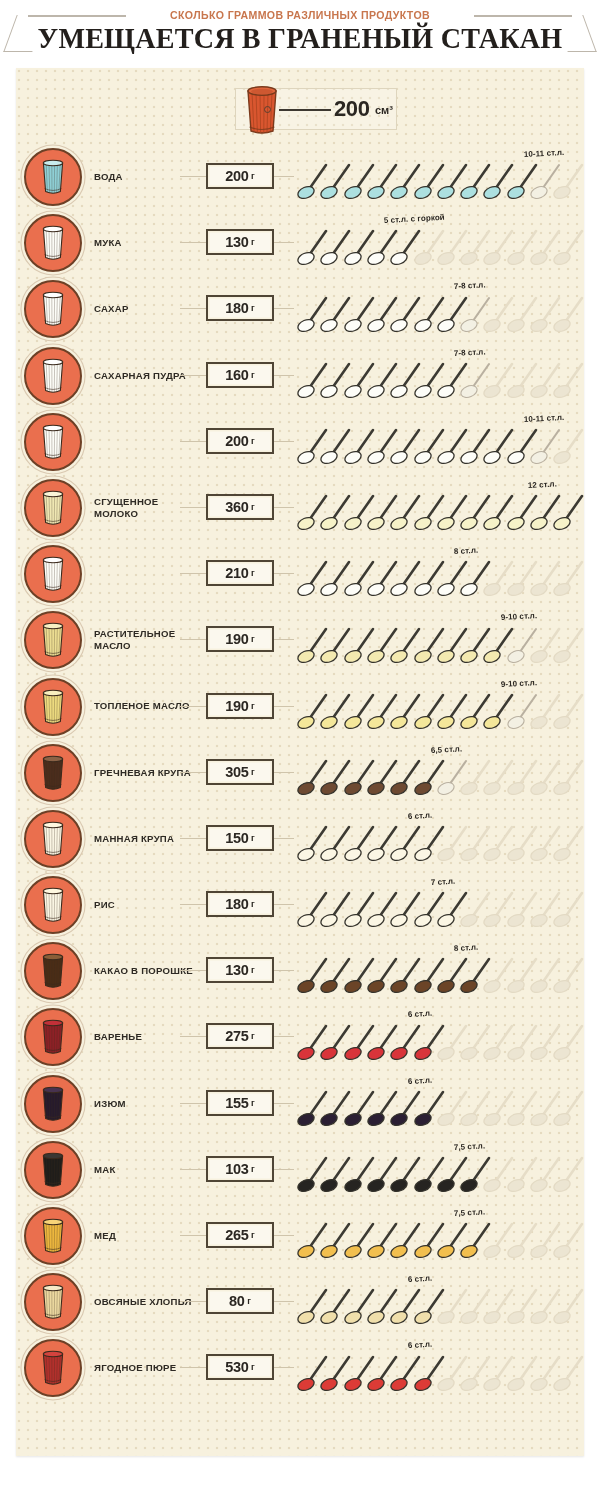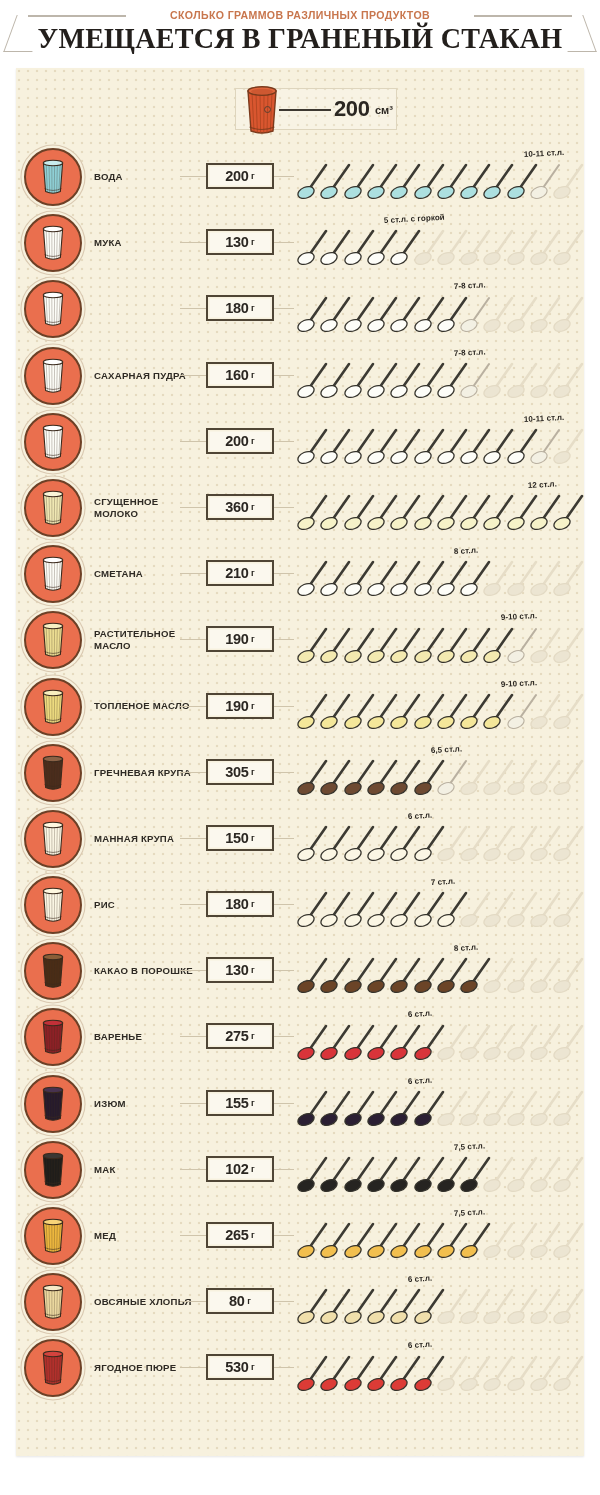--- a/index.html
+++ b/index.html
@@ -470,20 +470,21 @@
       <line x1="9" y1="5" x2="9.7" y2="34"></line>
       <line x1="11.8" y1="5" x2="12" y2="34.6"></line>
       <line x1="14.6" y1="5" x2="14.3" y2="34.6"></line>
       <line x1="17.4" y1="5" x2="16.6" y2="34"></line>
       <line x1="20.2" y1="5" x2="18.9" y2="33"></line>
     </g>
     <ellipse cx="13" cy="4" rx="9.6" ry="2.7" fill="#ffffff" stroke="#3b2a1d" stroke-width="1.1"></ellipse>
     <path d="M4.6 29.5 Q13 33.4 21.4 29.5" fill="none" stroke="rgba(59,42,29,0.7)" stroke-width="0.8"></path>
   </svg></div>
         </div>
+        <div class="row-label">САХАР</div>
         <div class="conn-a"></div>
         <div class="conn-b"></div>
         <div class="gram-box">
           <span class="gram-num">180</span>
           <span class="gram-unit">г</span>
         </div>
         <div class="spoons">
           <div class="spoon" style="left: 0px;"><svg viewBox="0 0 34 40" width="34" height="40">
     <line x1="11.5" y1="30" x2="29" y2="5" stroke="#3c3a33" stroke-width="2.6" stroke-linecap="round"></line>
     <ellipse cx="9" cy="32.5" rx="8.4" ry="5.4" transform="rotate(-22 9 32.5)" fill="#fdfdf8" stroke="#35332c" stroke-width="1.3"></ellipse>
@@ -768,21 +769,20 @@
       <line x1="9" y1="5" x2="9.7" y2="34"></line>
       <line x1="11.8" y1="5" x2="12" y2="34.6"></line>
       <line x1="14.6" y1="5" x2="14.3" y2="34.6"></line>
       <line x1="17.4" y1="5" x2="16.6" y2="34"></line>
       <line x1="20.2" y1="5" x2="18.9" y2="33"></line>
     </g>
     <ellipse cx="13" cy="4" rx="9.6" ry="2.7" fill="#ffffff" stroke="#3b2a1d" stroke-width="1.1"></ellipse>
     <path d="M4.6 29.5 Q13 33.4 21.4 29.5" fill="none" stroke="rgba(59,42,29,0.7)" stroke-width="0.8"></path>
   </svg></div>
         </div>
-        <div class="row-label">СМЕТАНА</div>
         <div class="conn-a"></div>
         <div class="conn-b"></div>
         <div class="gram-box">
           <span class="gram-num">210</span>
           <span class="gram-unit">г</span>
         </div>
         <div class="spoons">
           <div class="spoon" style="left: 0px;"><svg viewBox="0 0 34 40" width="34" height="40">
     <line x1="11.5" y1="30" x2="29" y2="5" stroke="#3c3a33" stroke-width="2.6" stroke-linecap="round"></line>
     <ellipse cx="9" cy="32.5" rx="8.4" ry="5.4" transform="rotate(-22 9 32.5)" fill="#fdfdf8" stroke="#35332c" stroke-width="1.3"></ellipse>
@@ -1447,21 +1447,21 @@
       <line x1="20.2" y1="5" x2="18.9" y2="33"></line>
     </g>
     <ellipse cx="13" cy="4" rx="9.6" ry="2.7" fill="#3b3733" stroke="#3b2a1d" stroke-width="1.1"></ellipse>
     <path d="M4.6 29.5 Q13 33.4 21.4 29.5" fill="none" stroke="rgba(59,42,29,0.7)" stroke-width="0.8"></path>
   </svg></div>
         </div>
         <div class="row-label">МАК</div>
         <div class="conn-a"></div>
         <div class="conn-b"></div>
         <div class="gram-box">
-          <span class="gram-num">102</span>
+          <span class="gram-num">103</span>
           <span class="gram-unit">г</span>
         </div>
         <div class="spoons">
           <div class="spoon" style="left: 0px;"><svg viewBox="0 0 34 40" width="34" height="40">
     <line x1="11.5" y1="30" x2="29" y2="5" stroke="#3c3a33" stroke-width="2.6" stroke-linecap="round"></line>
     <ellipse cx="9" cy="32.5" rx="8.4" ry="5.4" transform="rotate(-22 9 32.5)" fill="#262421" stroke="#35332c" stroke-width="1.3"></ellipse>
   </svg></div>
           <div class="spoon" style="left: 23.3px;"><svg viewBox="0 0 34 40" width="34" height="40">
     <line x1="11.5" y1="30" x2="29" y2="5" stroke="#3c3a33" stroke-width="2.6" stroke-linecap="round"></line>
     <ellipse cx="9" cy="32.5" rx="8.4" ry="5.4" transform="rotate(-22 9 32.5)" fill="#262421" stroke="#35332c" stroke-width="1.3"></ellipse>

